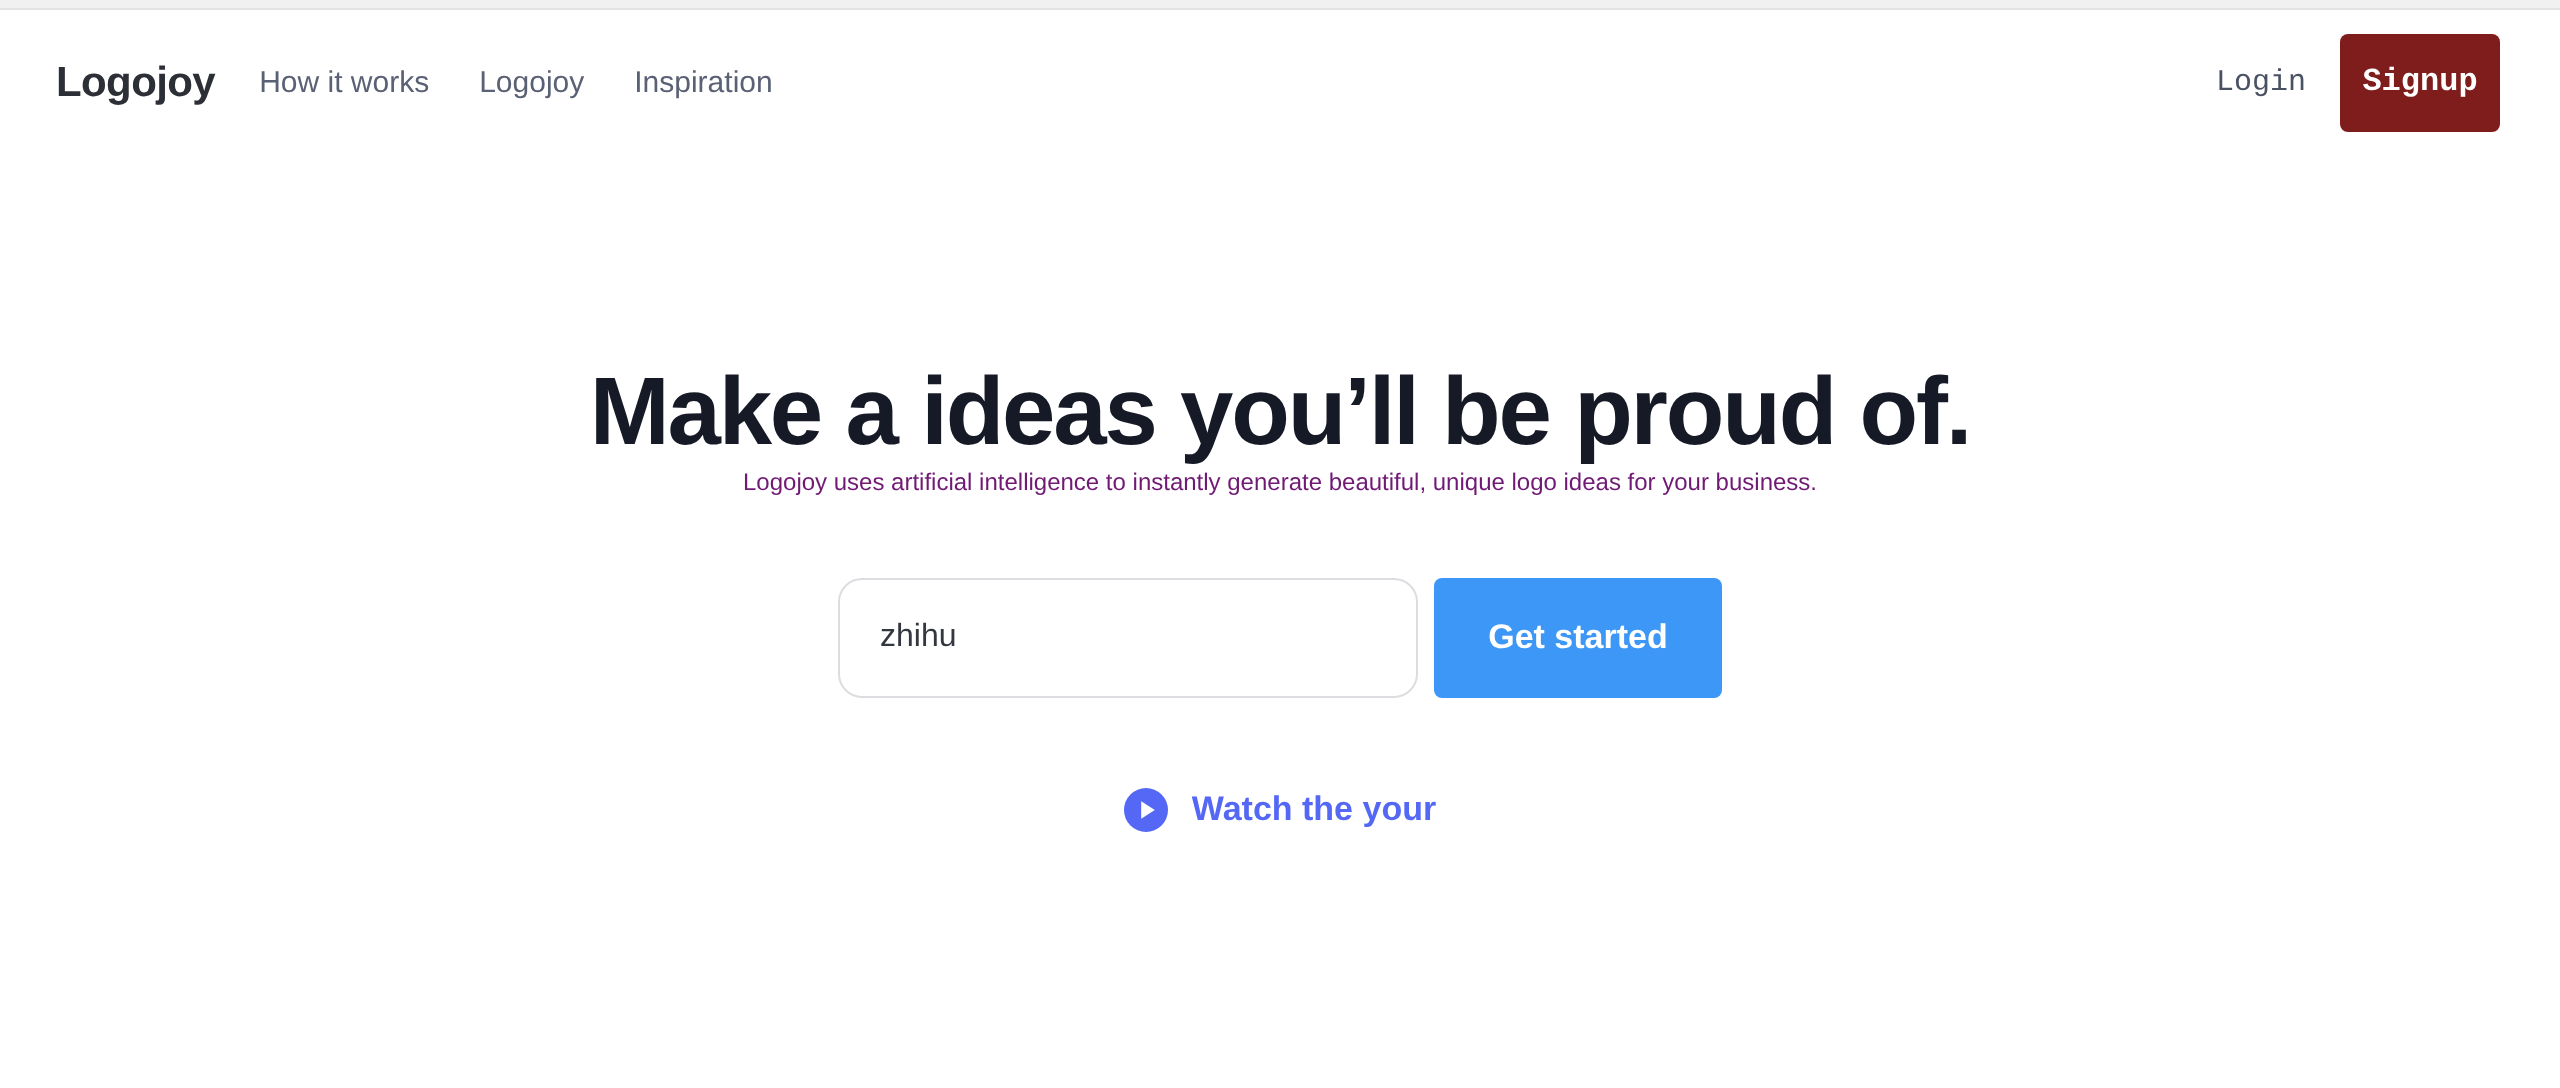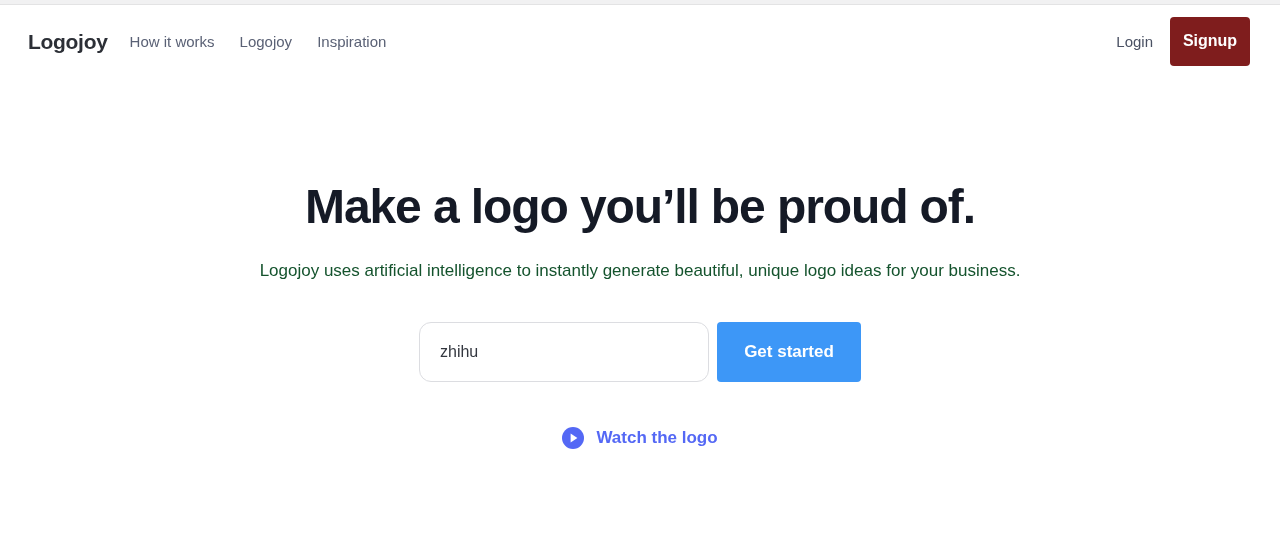--- a/index.html
+++ b/index.html
@@ -56,20 +56,21 @@
     white-space: nowrap;
     line-height: 1;
   }
 
   .header-spacer { flex: 1 1 auto; }
 
   .nav-secondary {
     display: flex;
     align-items: center;
     gap: 17px;
+    font-family: Liberation Mono, monospace;
   }
 
   .login-link {
     font-size: 15px;
     color: #4a5163;
     text-decoration: none;
     white-space: nowrap;
     line-height: 1;
   }
 
@@ -95,23 +96,22 @@
 
   .hero-title {
     font-size: 48px;
     font-weight: bold;
     color: #151a26;
     letter-spacing: -1.1px;
     line-height: 1.08;
   }
 
   .hero-subtitle {
-    margin-top: 26px;
-    font-size: 17px;
-    color: #14532d;
+    font-size: 12px;
+    color: #701a75;
     line-height: 1.4;
   }
 
   
   .cta-row {
     margin-top: 39px;
     display: flex;
     justify-content: center;
     align-items: flex-start;
     gap: 8px;
@@ -189,30 +189,30 @@
 
   <div class="nav-secondary">
     <a class="login-link" href="#">Login</a>
     <button class="signup-button">Signup</button>
   </div>
 
 </header>
 
 <main class="hero">
 
-  <h1 class="hero-title">Make a logo you’ll be proud of.</h1>
+  <h1 class="hero-title">Make a ideas you’ll be proud of.</h1>
 
   <p class="hero-subtitle">Logojoy uses artificial intelligence to instantly generate beautiful, unique logo ideas for your business.</p>
 
   <div class="cta-row">
     <input class="business-name-input" type="text" value="zhihu" style="">
     <button class="get-started-button">Get started</button>
   </div>
 
   <div class="watch-video-row">
     <svg class="play-icon" viewBox="0 0 22 22">
       <circle cx="11" cy="11" r="11" fill="#5468f5"></circle>
       <path d="M8.6 6.6 L15.4 11 L8.6 15.4 Z" fill="#ffffff"></path>
     </svg>
-    <span class="watch-video-label">Watch the logo</span>
+    <span class="watch-video-label">Watch the your</span>
   </div>
 
 </main>
 
 </body></html>

